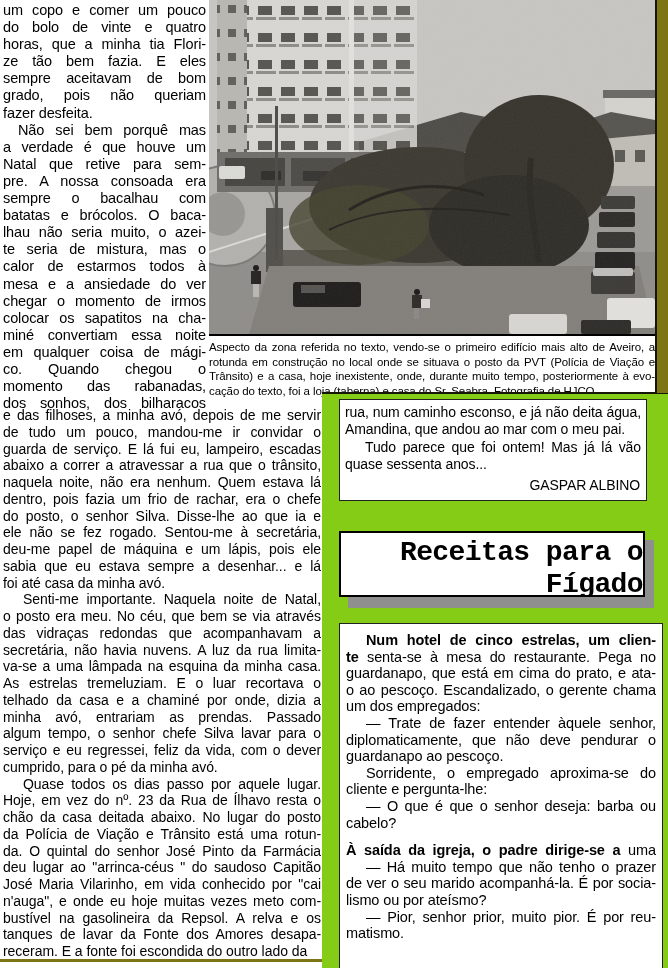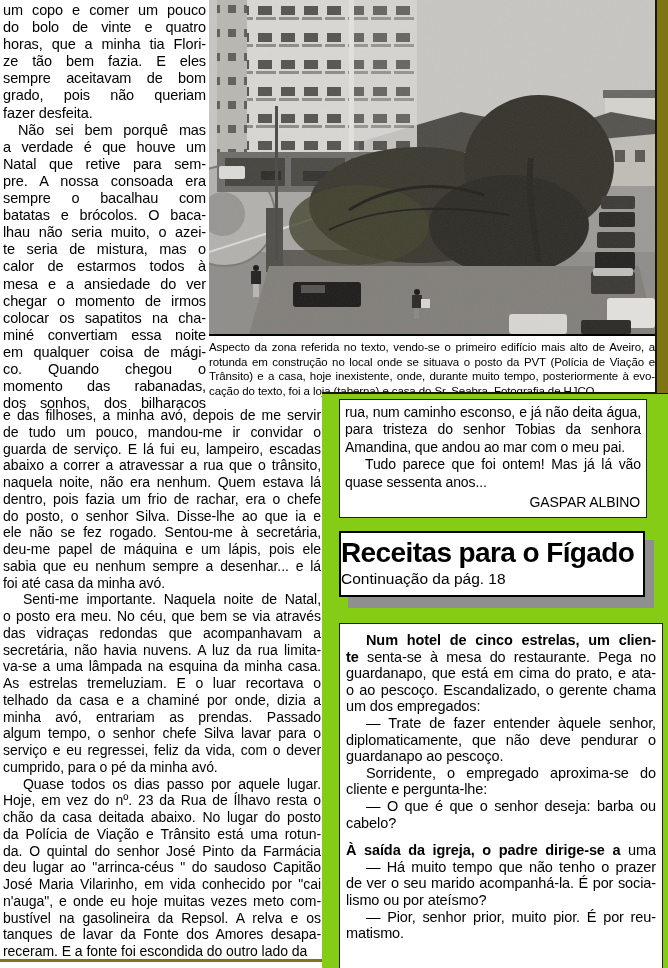--- a/index.html
+++ b/index.html
@@ -24,21 +24,21 @@
   .right-bar{position:absolute;left:655px;top:0;width:13px;height:393px;
     background:#7d7414;border-left:2px solid #151508;box-sizing:border-box;}
   .panel{position:absolute;left:322px;top:392px;width:346px;height:718px;
     background:#84cc16;border-top:2px solid #151508;box-sizing:border-box;}
   .box1{position:absolute;left:17px;top:5px;width:308px;background:#fff;
     border:1px solid #222;padding:4px 5px 6px;box-sizing:border-box;
     font-size:14px;line-height:17.4px;letter-spacing:-0.1px;overflow:hidden;}
   .sig{text-align:right;margin-top:3px;padding-right:1px;}
   .hl-shadow{position:absolute;left:26px;top:146px;width:306px;height:68px;background:#8f8f8f;}
   .hl-box{position:absolute;left:17px;top:137px;width:306px;height:66px;background:#fff;
-    border:2px solid #000;box-sizing:border-box;text-align:left;overflow:hidden;}
+    border:2px solid #000;box-sizing:border-box;text-align:right;overflow:hidden;font-family:Liberation Mono, monospace;}
   .hl-title{font-weight:bold;font-size:28px;line-height:32px;margin-top:4px;letter-spacing:-0.6px;}
   .hl-sub{font-size:15.5px;line-height:19px;}
   .jokes{position:absolute;left:17px;top:229px;width:324px;bottom:8px;background:#fff;
     border:1px solid #222;box-sizing:border-box;padding:8px 6px 5px 6px;
     font-size:14.5px;line-height:16.6px;letter-spacing:-0.1px;overflow:hidden;}
   .bottom-rule{position:absolute;left:0;top:959px;width:322px;height:3px;background:#7d7414;}
 </style>
 </head>
 <body>
 
@@ -178,21 +178,21 @@
   <div class="col-wide">
       <div class="ln">e das filhoses, a minha avó, depois de me servir</div>
       <div class="ln">de tudo um pouco, mandou-me ir convidar o</div>
       <div class="ln">guarda de serviço. E lá fui eu, lampeiro, escadas</div>
       <div class="ln">abaixo a correr a atravessar a rua que o trânsito,</div>
       <div class="ln">naquela noite, não era nenhum. Quem estava lá</div>
       <div class="ln">dentro, pois fazia um frio de rachar, era o chefe</div>
       <div class="ln">do posto, o senhor Silva. Disse-lhe ao que ia e</div>
       <div class="ln">ele não se fez rogado. Sentou-me à secretária,</div>
       <div class="ln">deu-me papel de máquina e um lápis, pois ele</div>
-      <div class="ln">sabia que eu nenhum sempre a desenhar... e lá</div>
+      <div class="ln">sabia que eu estava sempre a desenhar... e lá</div>
       <div class="ln end">foi até casa da minha avó.</div>
       <div class="ln ind">Senti-me importante. Naquela noite de Natal,</div>
       <div class="ln">o posto era meu. No céu, que bem se via através</div>
       <div class="ln">das vidraças redondas que acompanhavam a</div>
       <div class="ln">secretária, não havia nuvens. A luz da rua limita-</div>
       <div class="ln">va-se a uma lâmpada na esquina da minha casa.</div>
       <div class="ln">As estrelas tremeluziam. E o luar recortava o</div>
       <div class="ln">telhado da casa e a chaminé por onde, dizia a</div>
       <div class="ln">minha avó, entrariam as prendas. Passado</div>
       <div class="ln">algum tempo, o senhor chefe Silva lavar para o</div>
@@ -209,21 +209,20 @@
       <div class="ln">bustível na gasolineira da Repsol. A relva e os</div>
       <div class="ln">tanques de lavar da Fonte dos Amores desapa-</div>
       <div class="ln end">receram. E a fonte foi escondida do outro lado da</div>
     </div>
 
   <div class="panel">
 
     <div class="box1">
       <div>
           <div class="ln">rua, num caminho esconso, e já não deita água,</div>
-          <div class="ln">para tristeza do senhor Tobias da senhora</div>
           <div class="ln end">Amandina, que andou ao mar com o meu pai.</div>
           <div class="ln ind">Tudo parece que foi ontem! Mas já lá vão</div>
           <div class="ln end">quase sessenta anos...</div>
         </div>
       <div class="sig">GASPAR ALBINO</div>
     </div>
 
     <div class="hl-shadow"></div>
     <div class="hl-box">
       <div class="hl-title">Receitas para o Fígado</div>

